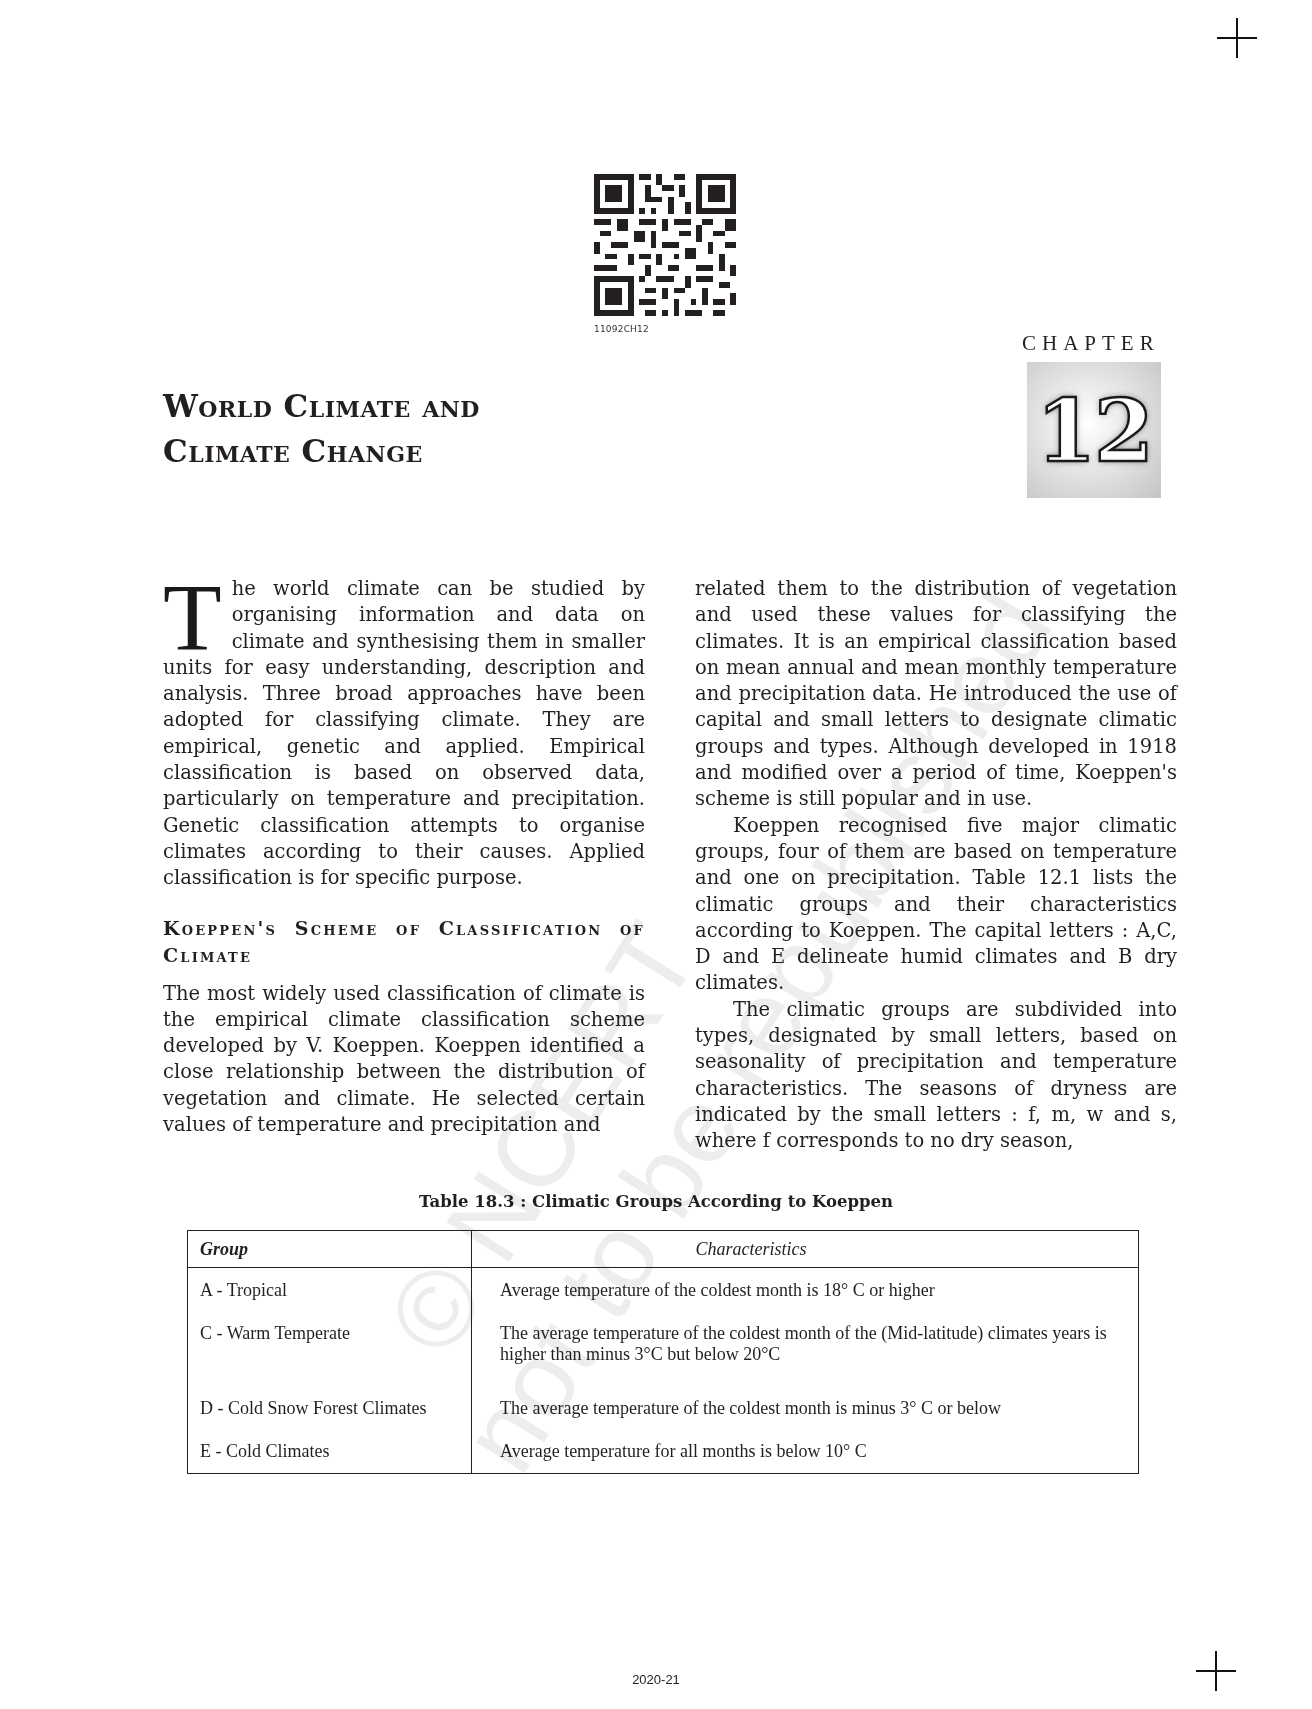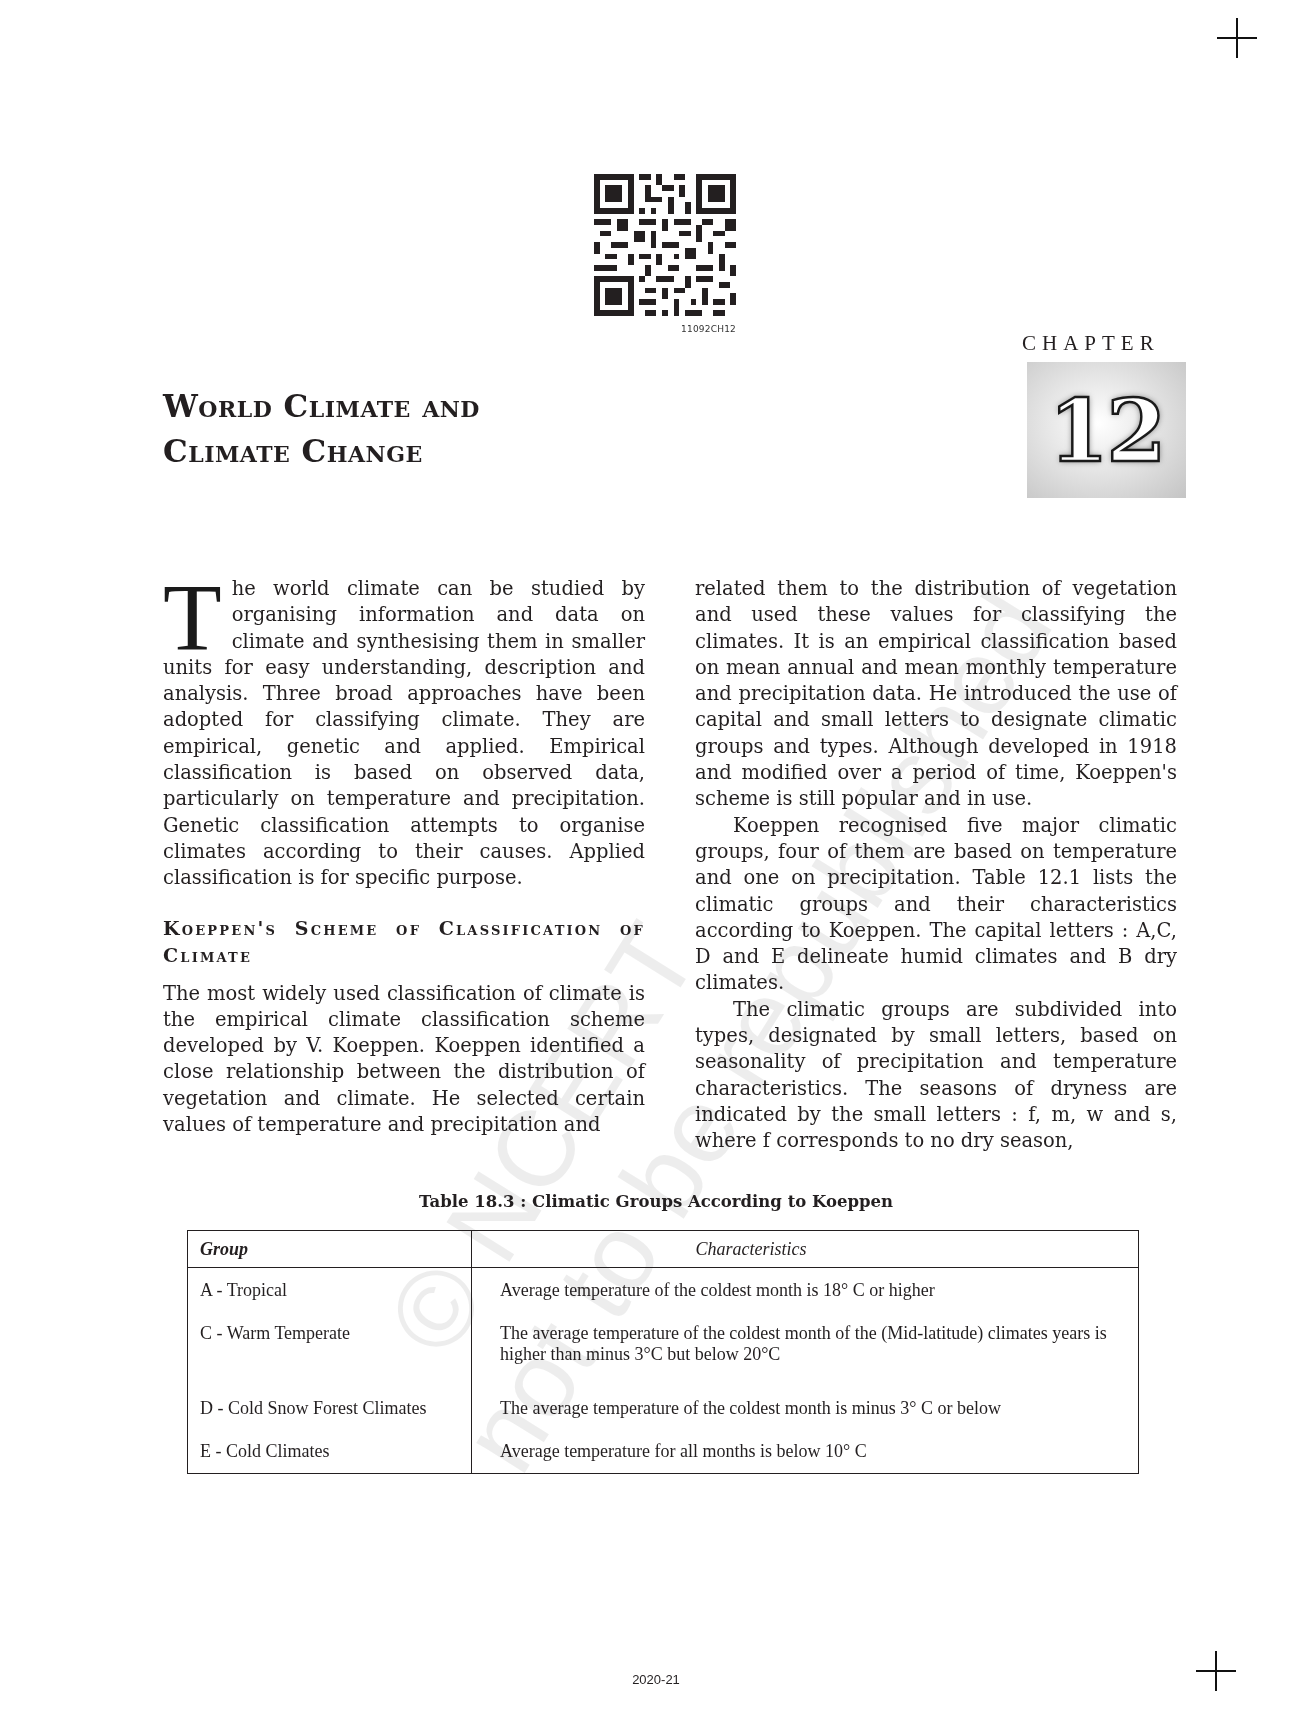--- a/index.html
+++ b/index.html
@@ -5,26 +5,26 @@
   html, body { margin: 0; padding: 0; background: #ffffff; }
   body { width: 1312px; height: 1709px; position: relative; overflow: hidden; font-family: "DejaVu Serif", serif; color: #231f20; }
 
   .crop-mark { position: absolute; width: 40px; height: 40px; }
   .crop-mark::before, .crop-mark::after { content: ""; position: absolute; background: #111; }
   .crop-mark::before { left: 0; top: 19px; width: 40px; height: 2px; }
   .crop-mark::after { left: 19px; top: 0; width: 2px; height: 40px; }
   #crop-tr { left: 1217px; top: 18px; }
   #crop-br { left: 1196px; top: 1651px; }
 
-  #qr-wrap { position: absolute; left: 594px; top: 174px; width: 142px; text-align: right; }
+  #qr-wrap { position: absolute; left: 594px; top: 174px; width: 142px; text-align: left; }
   #qr { width: 142px; height: 142px; display: block; }
   #qr-code { font-family: "DejaVu Sans", sans-serif; font-size: 9px; color: #333; margin-top: 8px; letter-spacing: 0.2px; }
 
   #chapter-label { position: absolute; left: 1022px; top: 331px; font-family: "Liberation Serif", serif; font-size: 21px; letter-spacing: 6px; color: #231f20; }
-  #chapter-box { position: absolute; left: 1027px; top: 362px; width: 159px; height: 136px;
+  #chapter-box { position: absolute; left: 1027px; top: 362px; width: 134px; height: 136px;
     background: radial-gradient(ellipse at 45% 45%, #ffffff 0%, #e8e8e8 40%, #c4c4c4 100%); }
   #chapter-num { position: absolute; left: 0; top: 0; width: 100%; height: 100%; display: flex; align-items: center; justify-content: center;
     font-family: "DejaVu Serif", serif; font-weight: bold; font-size: 86px; color: #ffffff; letter-spacing: -2px;
     -webkit-text-stroke: 2.5px #1a1a1a; text-shadow: 0 0 6px rgba(0,0,0,0.55); }
 
   #title { position: absolute; left: 163px; top: 384px; font-family: "DejaVu Serif", serif; font-weight: bold; font-size: 31px; line-height: 45px; color: #231f20; font-variant: small-caps; letter-spacing: 0.5px; }
 
   .col { position: absolute; top: 576px; width: 482px; font-family: "DejaVu Serif", serif; font-size: 19.5px; line-height: 26.3px; text-align: justify; color: #231f20; }
   #col-left { left: 163px; }
   #col-right { left: 681px; width: 482px; margin-left: 14px; }

